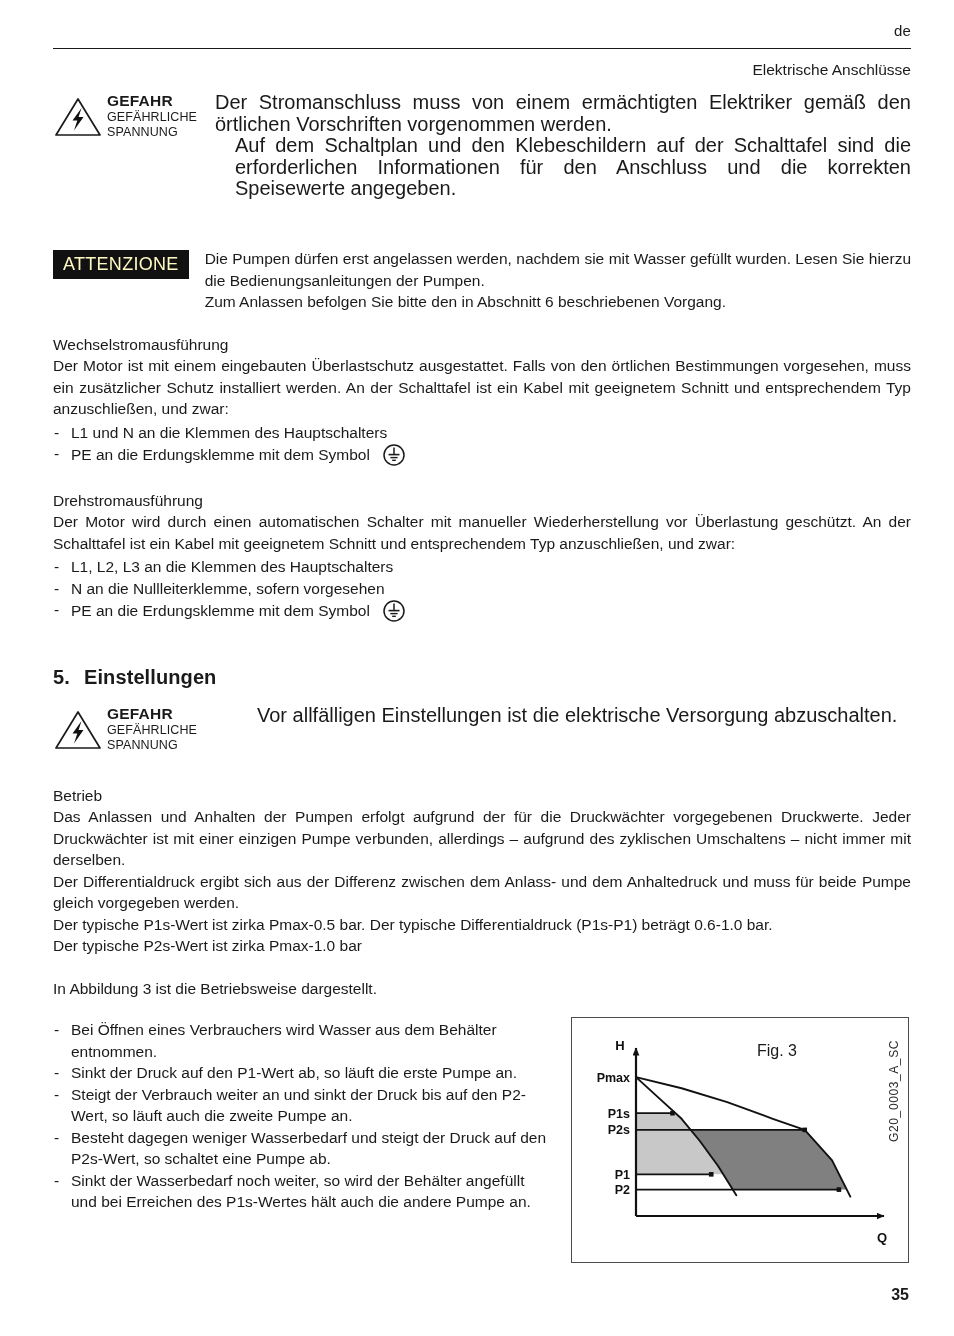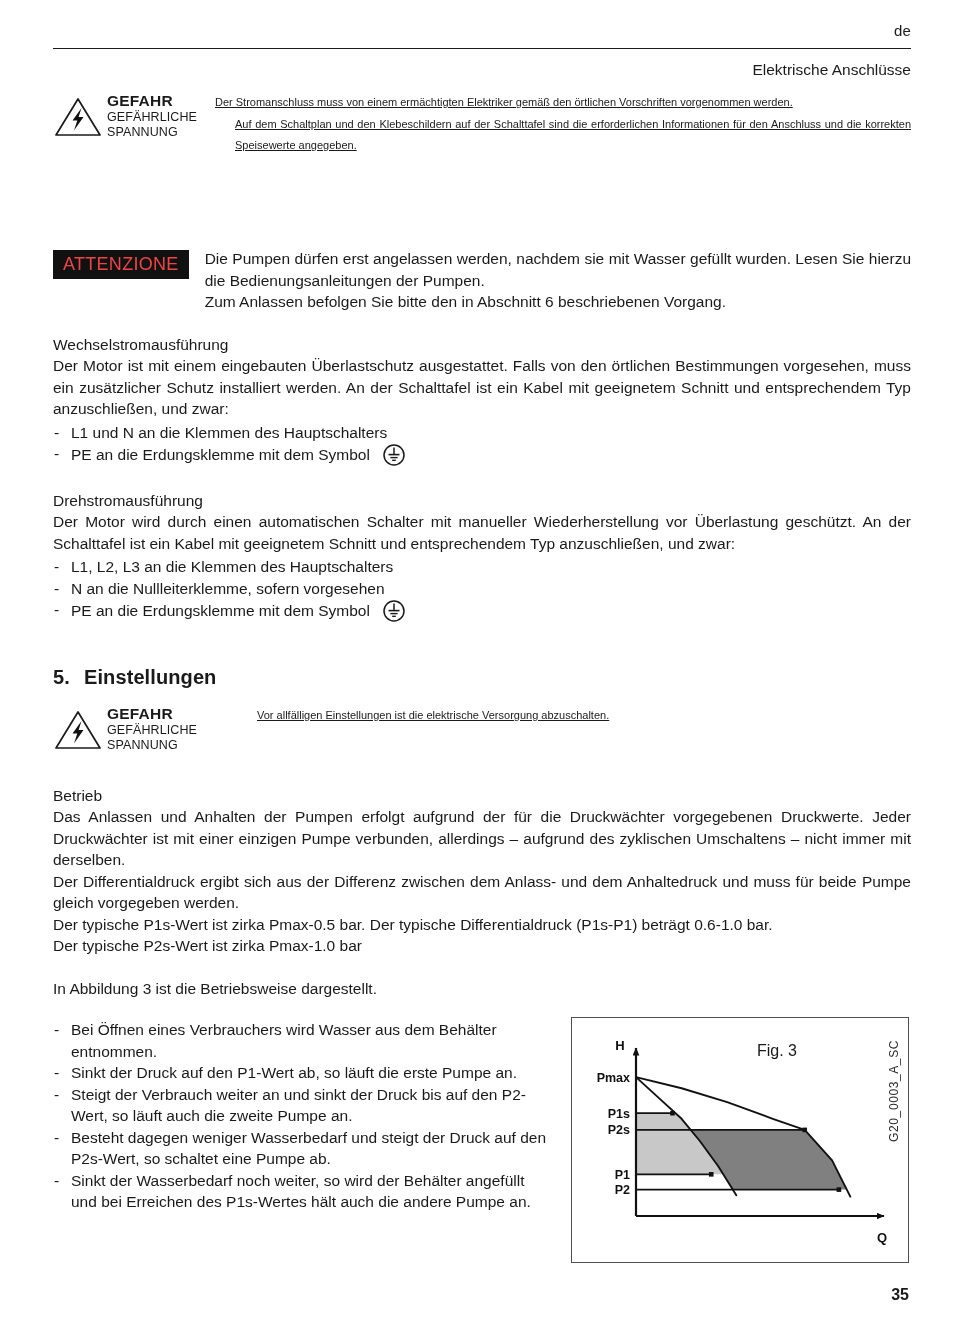--- a/index.html
+++ b/index.html
@@ -81,37 +81,36 @@
     line-height: 18px;
     letter-spacing: 0.2px;
   }
   .danger-sub {
     font-size: 12.5px;
     line-height: 14.5px;
     letter-spacing: 0.1px;
   }
   .danger-text {
     flex: 1 1 auto;
-    font-size: 11px;
+    font-size: 20px;
     line-height: 21.5px;
-    text-decoration: underline;
   }
 
   
   .attenzione-block {
     position: absolute;
     left: 53px;
     top: 248px;
     width: 858px;
     display: flex;
     align-items: flex-start;
   }
   .attenzione-badge {
     background: #111111;
-    color: #ef4444;
+    color: #fef9c3;
     font-size: 18px;
     letter-spacing: 0.3px;
     padding: 4px 10px 5px 10px;
     flex: 0 0 auto;
     line-height: 20px;
     margin-top: 2px;
   }
   .attenzione-text {
     margin-left: 16px;
     flex: 1 1 auto;

